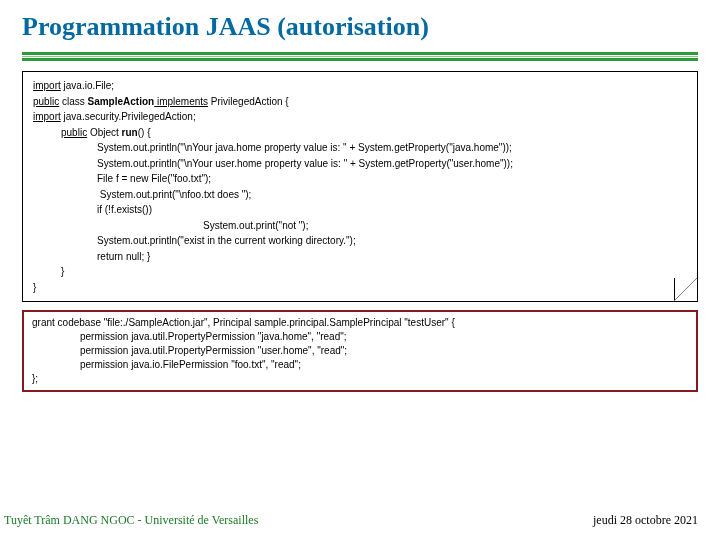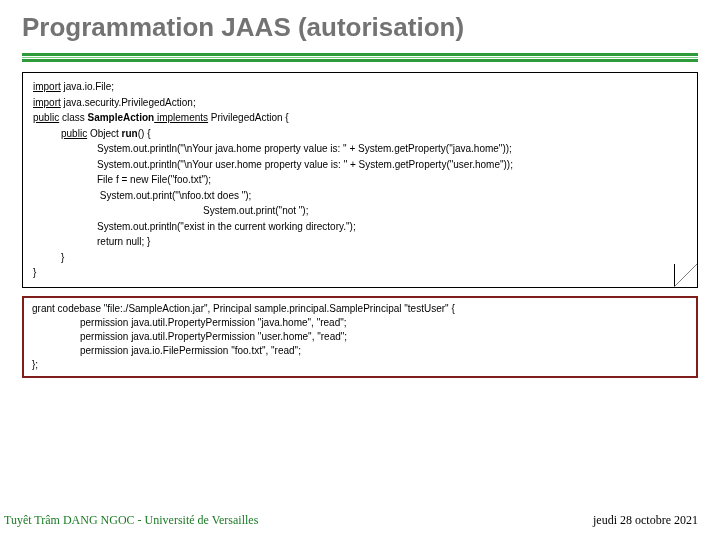--- a/index.html
+++ b/index.html
@@ -5,24 +5,24 @@
   * { margin: 0; padding: 0; box-sizing: border-box; }
   body {
     width: 720px;
     height: 540px;
     background: #fff;
     font-family: "Trebuchet MS", Verdana, sans-serif;
     position: relative;
     padding: 12px 22px 0 22px;
   }
   .title {
-    font-family: Liberation Sans, sans-serif;
+    font-family: Liberation Serif, serif;
     font-size: 26px;
     font-weight: bold;
-    color: #737373;
+    color: #0369a1;
     margin-bottom: 10px;
   }
   .rule-group {
     margin-bottom: 10px;
   }
   .green-line {
     height: 3px;
     background: #2e9b3a;
     margin-bottom: 1px;
   }
@@ -98,27 +98,28 @@
 <div class="title">Programmation JAAS (autorisation)</div>
 
 <div class="rule-group">
   <div class="green-line"></div>
   <div class="green-line thin"></div>
   <div class="green-line"></div>
 </div>
 
 <div class="code-box">
   <div class="code-line"><span class="kw">import</span><span> java.io.File;</span></div>
+  <div class="code-line"><span class="kw">public</span><span> class </span><span class="bold">SampleAction</span><span class="kw"> implements</span><span> PrivilegedAction {</span></div>
   <div class="code-line"><span class="kw">import</span><span> java.security.PrivilegedAction;</span></div>
-  <div class="code-line"><span class="kw">public</span><span> class </span><span class="bold">SampleAction</span><span class="kw"> implements</span><span> PrivilegedAction {</span></div>
   <div class="code-line ind1"><span class="kw">public</span><span> Object </span><span class="bold">run</span><span>() {</span></div>
   <div class="code-line ind2">System.out.println("\nYour java.home property value is: " + System.getProperty("java.home"));</div>
   <div class="code-line ind2">System.out.println("\nYour user.home property value is: " + System.getProperty("user.home"));</div>
   <div class="code-line ind2">File f = new File("foo.txt");</div>
   <div class="code-line ind2"> System.out.print("\nfoo.txt does ");</div>
+  <div class="code-line ind2">if (!f.exists())</div>
   <div class="code-line ind35">System.out.print("not ");</div>
   <div class="code-line ind2">System.out.println("exist in the current working directory.");</div>
   <div class="code-line ind2">return null; }</div>
   <div class="code-line ind1">}</div>
   <div class="code-line">}</div>
   <div class="fold"></div>
 </div>
 
 <div class="policy-box">
   <div class="p-grant">grant codebase "file:./SampleAction.jar", Principal sample.principal.SamplePrincipal "testUser" {</div>

